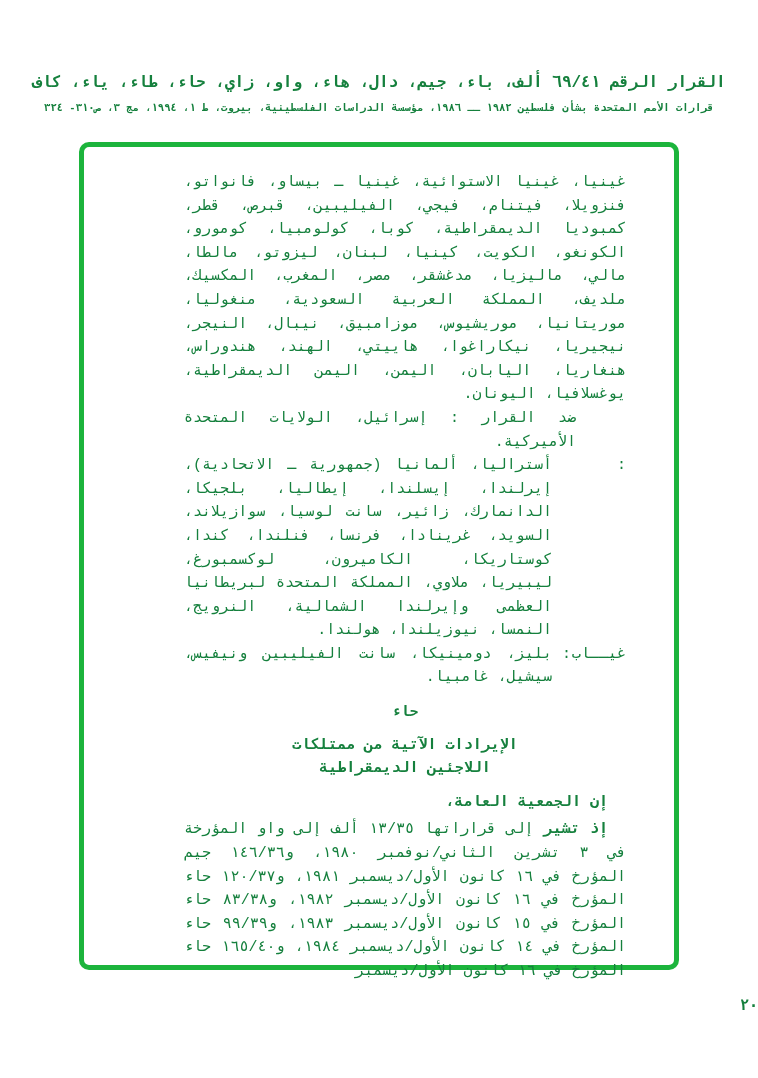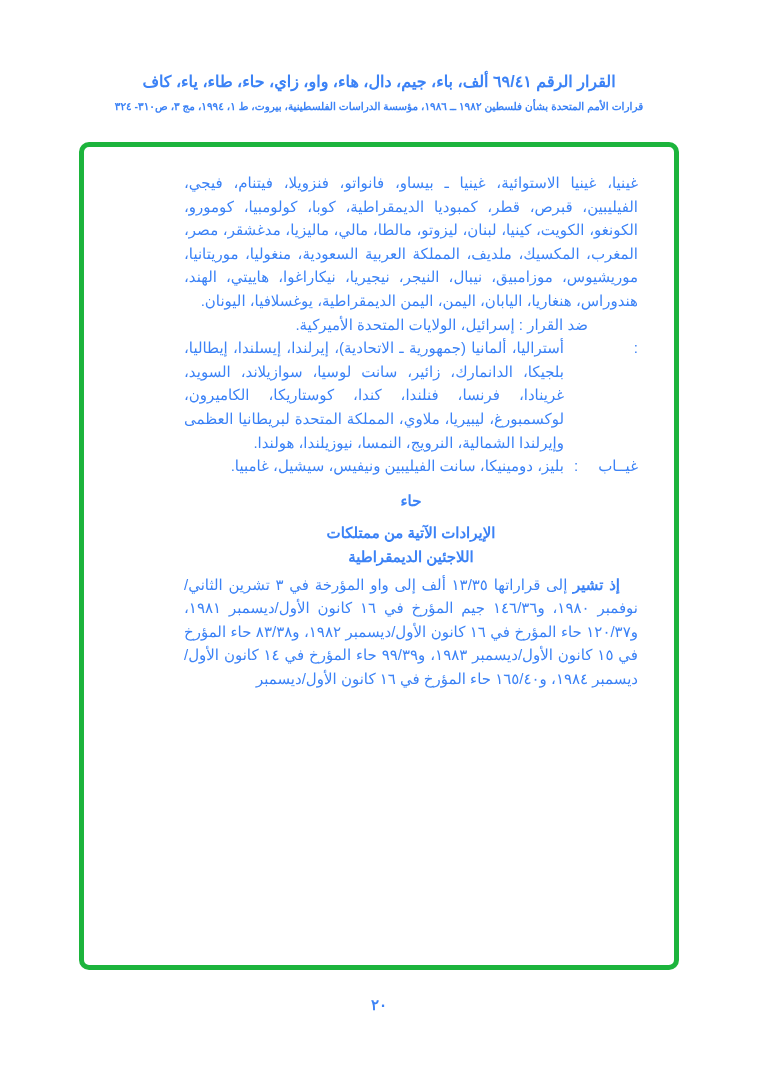--- a/index.html
+++ b/index.html
@@ -1,21 +1,21 @@
 <!DOCTYPE html>
 <html lang="ar"><head>
 <meta charset="utf-8">
 <style>
   html,body{margin:0;padding:0;background:#ffffff;}
   .page{
     position:relative;
     width:758px;height:1078px;
     background:#ffffff;
-    font-family:Liberation Sans, sans-serif;
-    color:#3b82f6;
+    font-family:Liberation Mono, monospace;
+    color:#15803d;
     overflow:hidden;
   }
   .doc-header{
     position:absolute;top:72px;left:0;right:0;
     text-align:center;direction:rtl;
   }
   .doc-title{
     font-size:16px;font-weight:bold;letter-spacing:0;
     white-space:nowrap;
   }
@@ -26,21 +26,21 @@
   .green-box{
     position:absolute;left:79px;top:142px;
     width:600px;height:828px;
     border:5px solid #1cb43c;
     border-radius:10px;
     box-sizing:border-box;
     background:#ffffff;
   }
   .box-content{
     position:absolute;top:0;bottom:0;left:0;right:0;
-    padding:24px 36px 0 100px;
+    padding:24px 48px 0 100px;
     direction:rtl;
     font-size:15px;
     line-height:23.6px;
     text-align:justify;
     text-justify:inter-word;
   }
   .countries{margin:0;text-align:justify;}
   .entry{display:flex;margin:0;}
   .entry-label{
     flex:0 0 64px;
@@ -51,21 +51,21 @@
   .entry-text{flex:1 1 auto;text-align:justify;}
   .against-line{padding-right:50px;}
   .sec-letter{text-align:center;font-weight:bold;margin-top:11px;}
   .sec-title{text-align:center;font-weight:bold;margin-top:9px;}
   .sec-title2{text-align:center;font-weight:bold;}
   .preamble-intro{font-weight:bold;margin-top:10px;padding-right:18px;text-align:right;}
   .preamble{margin:4px 0 0 0;text-align:justify;text-indent:18px;}
   .preamble b{font-weight:bold;}
   .page-number{
     position:absolute;left:0;right:0;top:996px;
-    text-align:center;font-weight:bold;font-size:15px;
+    text-align:right;font-weight:bold;font-size:15px;
     direction:rtl;
   }
 </style>
 </head>
 <body>
 
 <div class="page">
 
   <div class="doc-header">
     <div class="doc-title">القرار الرقم ٦٩/٤١ ألف، باء، جيم، دال، هاء، واو، زاي، حاء، طاء، ياء، كاف</div>
@@ -93,20 +93,21 @@
             <span>:</span>
           </span>
         <span class="entry-gap"></span>
         <span class="entry-text">بليز، دومينيكا، سانت الفيليبين ونيفيس، سيشيل، غامبيا.</span>
       </div>
 
       <div class="sec-letter">حاء</div>
       <div class="sec-title">الإيرادات الآتية من ممتلكات</div>
       <div class="sec-title2">اللاجئين الديمقراطية</div>
 
+      <div class="preamble-intro">إن الجمعية العامة،</div>
 
       <p class="preamble"><b>إذ تشير</b><span> إلى قراراتها ١٣/٣٥ ألف إلى واو المؤرخة في ٣ تشرين الثاني/نوفمبر ١٩٨٠، و١٤٦/٣٦ جيم المؤرخ في ١٦ كانون الأول/ديسمبر ١٩٨١، و١٢٠/٣٧ حاء المؤرخ في ١٦ كانون الأول/ديسمبر ١٩٨٢، و٨٣/٣٨ حاء المؤرخ في ١٥ كانون الأول/ديسمبر ١٩٨٣، و٩٩/٣٩ حاء المؤرخ في ١٤ كانون الأول/ديسمبر ١٩٨٤، و١٦٥/٤٠ حاء المؤرخ في ١٦ كانون الأول/ديسمبر</span></p>
 
     </div>
   </div>
 
   <div class="page-number">٢٠</div>
 
 </div>
 

